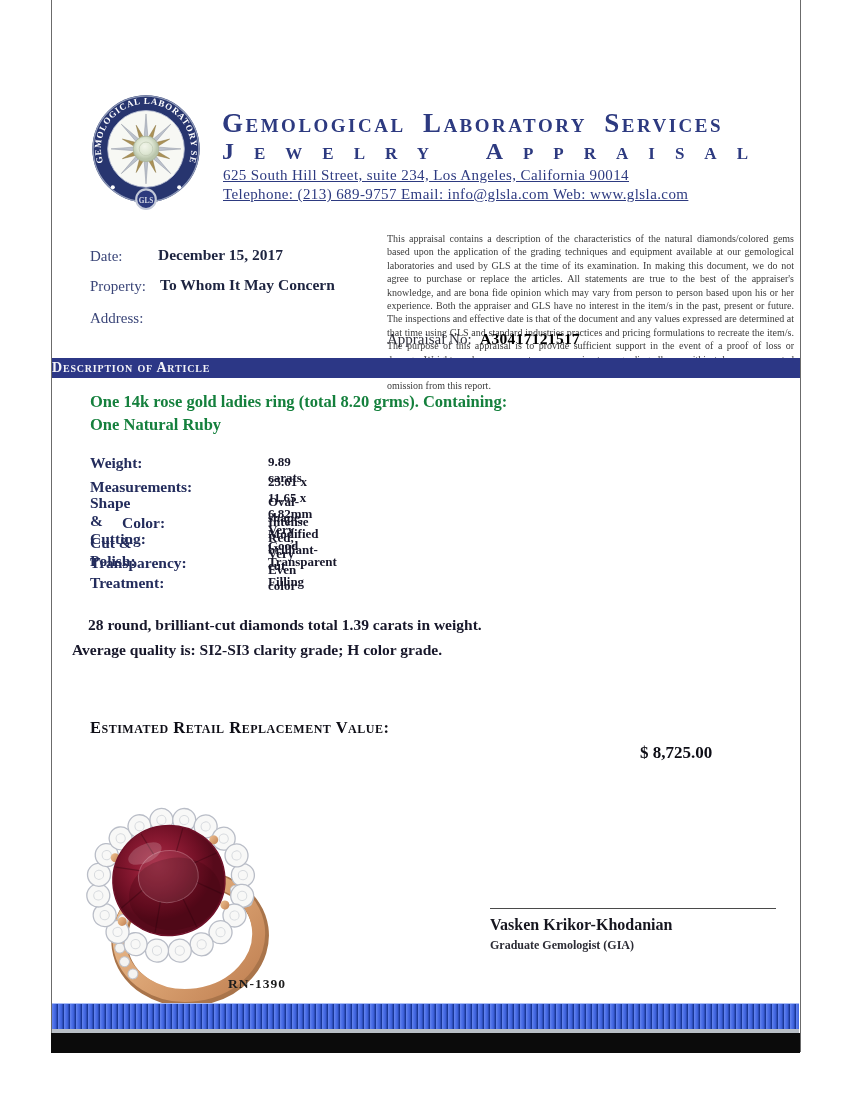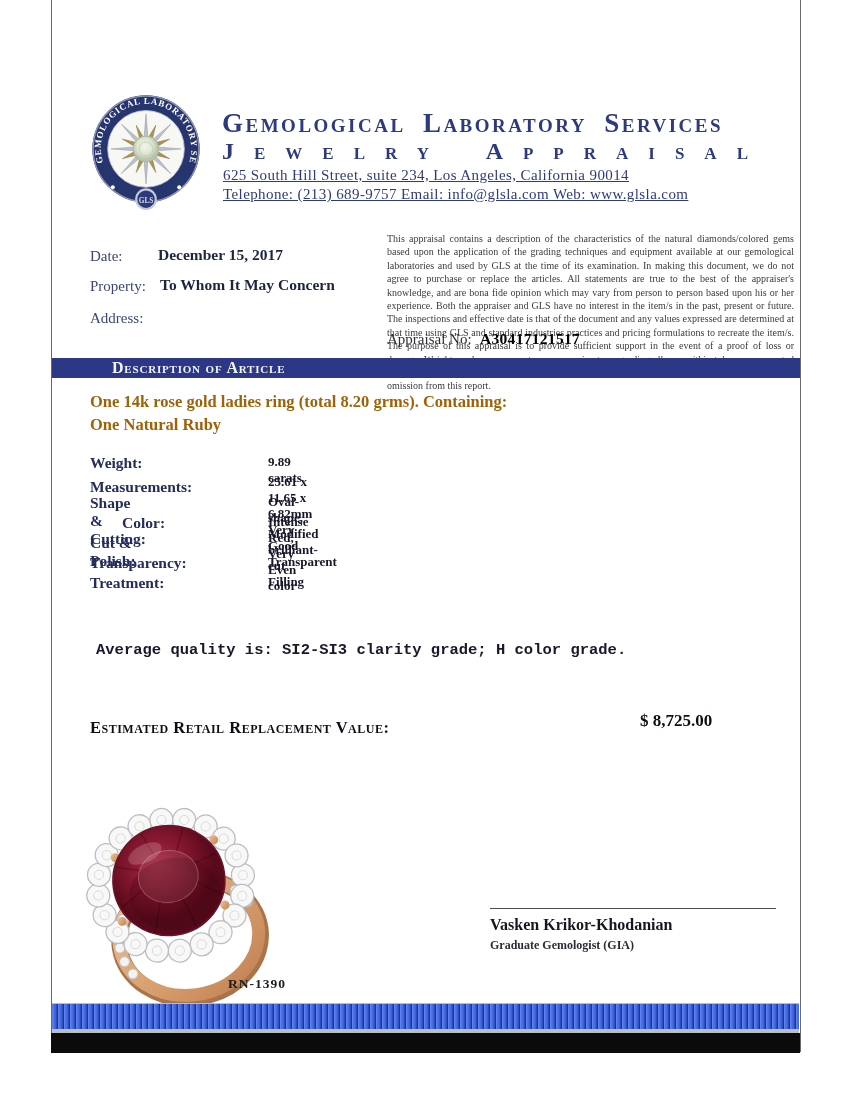--- a/index.html
+++ b/index.html
@@ -18,23 +18,23 @@
   
   .flabel{color:#3a4578;font-size:15px;}
   .fvalue{color:#1d2440;font-size:15.5px;font-weight:bold;}
   .disclaimer{color:#3b3b3b;font-size:10px;line-height:1.34;text-align:justify;}
   .apprlabel{color:#2e2e38;font-size:15px;}
   .apprvalue{color:#000000;font-size:15.5px;font-weight:bold;letter-spacing:.3px;}
   
   .banner{left:52px;top:358px;width:748px;height:20px;background:#2c3786;
           display:flex;align-items:center;}
   .banner span{color:#f4f4f8;font-variant:small-caps;font-weight:bold;
-               font-size:16px;letter-spacing:.8px;margin-left:60px;}
-  
-  .desc{color:#a16207;font-size:16.5px;font-weight:bold;white-space:nowrap;}
+               font-size:14px;letter-spacing:.8px;}
+  
+  .desc{color:#15803d;font-size:16.5px;font-weight:bold;white-space:nowrap;}
   .speclabel{color:#232c5c;font-size:15.5px;font-weight:bold;}
   .specvalue{color:#18182b;font-size:13px;font-weight:bold;}
   .dia{color:#18182b;font-size:15.5px;font-weight:bold;white-space:nowrap;}
   .estlabel{color:#0e0e16;font-size:16.5px;font-weight:bold;font-variant:small-caps;
             letter-spacing:.5px;white-space:nowrap;}
   .estvalue{color:#0e0e16;font-size:17px;font-weight:bold;}
   .rnlabel{color:#1c1c1c;font-size:13.5px;font-weight:bold;letter-spacing:1px;}
   .sigline{left:490px;top:908px;width:286px;height:0;border-top:1.5px solid #4a4a4a;}
   .signame{color:#16161f;font-size:16px;font-weight:bold;}
   .sigtitle{color:#2c2c35;font-size:12px;font-weight:bold;}
@@ -131,24 +131,25 @@
       <div class="specvalue" style="position:absolute;left:178px;top:60px;">Intense Red, Very Even color</div>
       <div class="speclabel" style="position:absolute;left:0;top:80px;">Cut &amp; Polish:</div>
       <div class="specvalue" style="position:absolute;left:178px;top:68px;">Very Good</div>
       <div class="speclabel" style="position:absolute;left:0;top:100px;">Transparency:</div>
       <div class="specvalue" style="position:absolute;left:178px;top:100px;">Transparent</div>
       <div class="speclabel" style="position:absolute;left:0;top:120px;">Treatment:</div>
       <div class="specvalue" style="position:absolute;left:178px;top:120px;">Filling</div>
     </div>
   </div>
 
-  <div class="abs dia" style="left:96px;top:641px;font-family:Liberation Mono, monospace;">Average quality is:  SI2-SI3 clarity grade; H color grade.</div>
+  <div class="abs dia" style="left:88px;top:616px;">28 round, brilliant-cut diamonds total 1.39 carats in weight.</div>
+  <div class="abs dia" style="left:72px;top:641px;">Average quality is:  SI2-SI3 clarity grade; H color grade.</div>
 
   <div class="abs estlabel" style="left:90px;top:718px;">Estimated Retail Replacement Value:</div>
-  <div class="abs estvalue" style="left:640px;top:711px;">$ 8,725.00</div>
+  <div class="abs estvalue" style="left:640px;top:743px;">$ 8,725.00</div>
 
   <svg class="abs" style="left:58px;top:788px;" width="300" height="215" viewBox="0 0 300 215">
     <defs>
       <radialGradient id="rubyGrad" cx="42%" cy="35%">
         <stop offset="0%" stop-color="#a62944"></stop>
         <stop offset="40%" stop-color="#8e1b34"></stop>
         <stop offset="78%" stop-color="#6e0f24"></stop>
         <stop offset="100%" stop-color="#570a1b"></stop>
       </radialGradient>
       <linearGradient id="goldGrad" x1="0" y1="0" x2="1" y2="1">

